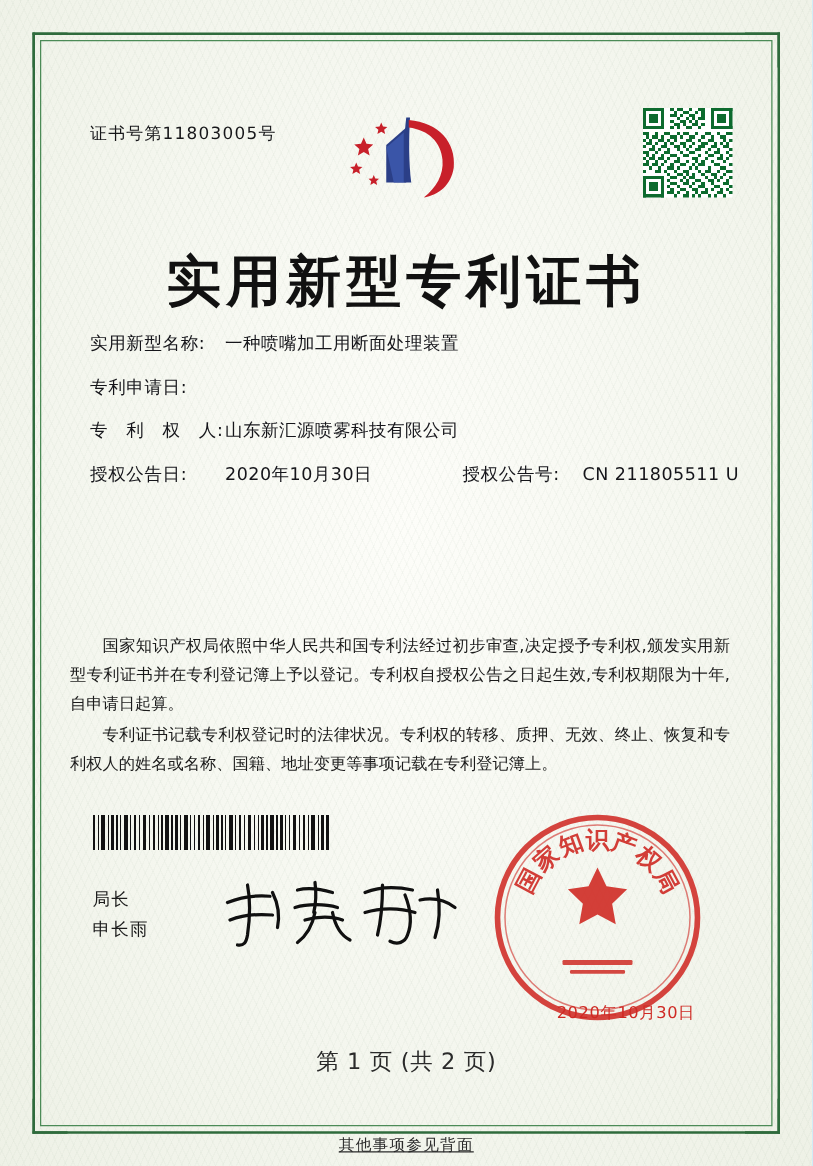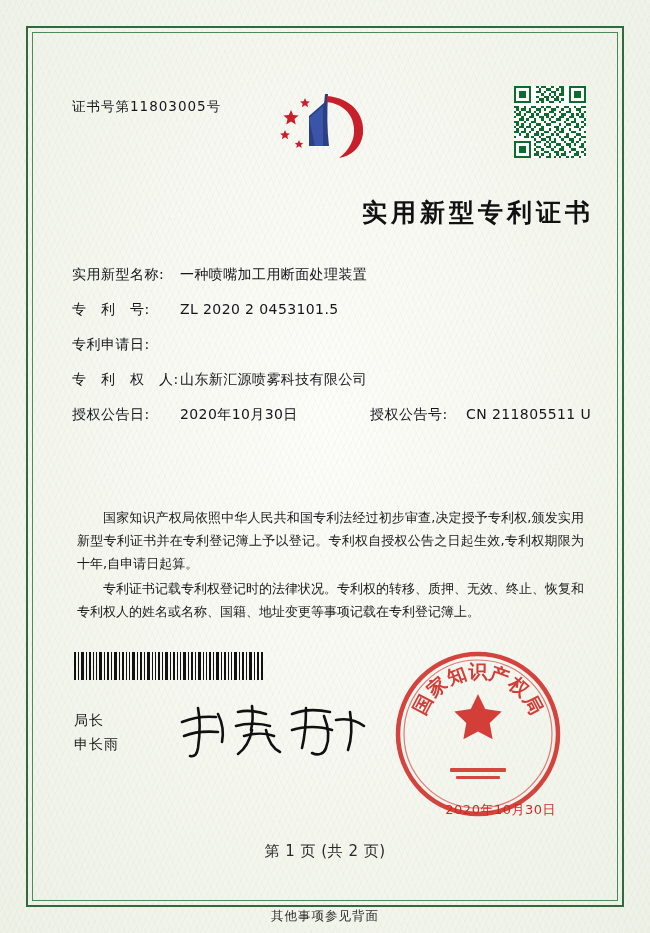--- a/index.html
+++ b/index.html
@@ -93,22 +93,22 @@
     width: 72px;
     height: 72px;
   }
 
   
   .title {
     position: absolute;
     left: 0;
     right: 0;
     top: 140px;
-    text-align: right;
-    font-size: 25px;
+    text-align: center;
+    font-size: 44px;
     font-weight: bold;
     letter-spacing: 4px;
     color: #111;
     font-family: "DejaVu Sans", "Liberation Sans", sans-serif;
   }
 
   
   .fields {
     position: absolute;
     left: 16px;
@@ -139,21 +139,21 @@
   .row .label2 {
     width: 96px;
     flex: 0 0 96px;
     letter-spacing: 0.5px;
     white-space: nowrap;
   }
 
   
   .paragraphs {
     position: absolute;
-    left: 21px;
+    left: 0;
     right: 10px;
     top: 450px;
     font-size: 13px;
     line-height: 23px;
     color: #1a1a1a;
     text-align: justify;
   }
   .paragraphs p {
     margin: 0 0 2px 0;
     text-indent: 2em;
@@ -202,33 +202,34 @@
     letter-spacing: 0.5px;
   }
 
   
   .page-num {
     position: absolute;
     left: 0;
     right: 0;
     bottom: 32px;
     text-align: center;
-    font-size: 15px;
+    font-size: 18px;
     color: #2a2a2a;
     letter-spacing: 0.5px;
   }
   .footnote {
     position: absolute;
     left: 0;
     right: 0;
     bottom: 8px;
     text-align: center;
     font-size: 12.5px;
     color: #2b2b2b;
     letter-spacing: 1px;
+    text-decoration: underline;
   }
 </style>
 </head>
 <body>
 
 <div class="page">
   <div class="paper-texture"></div>
 
   <div class="border-outer"></div>
   <div class="border-inner"></div>
@@ -473,24 +474,20 @@
     </svg>
 
     <div class="title">实用新型专利证书</div>
 
     <div class="fields">
       <div class="row">
         <span class="label">实用新型名称:</span>
         <span class="value">一种喷嘴加工用断面处理装置</span>
       </div>
       <div class="row">
-        <span class="label">专　利　号:</span>
-        <span class="value">ZL 2020 2 0453101.5</span>
-      </div>
-      <div class="row">
         <span class="label">专利申请日:</span>
       </div>
       <div class="row">
         <span class="label">专　利　权　人:</span>
         <span class="value">山东新汇源喷雾科技有限公司</span>
       </div>
       <div class="row pair">
         <span class="label">授权公告日:</span>
         <span class="value">2020年10月30日</span>
         <span class="label2">授权公告号:</span>

